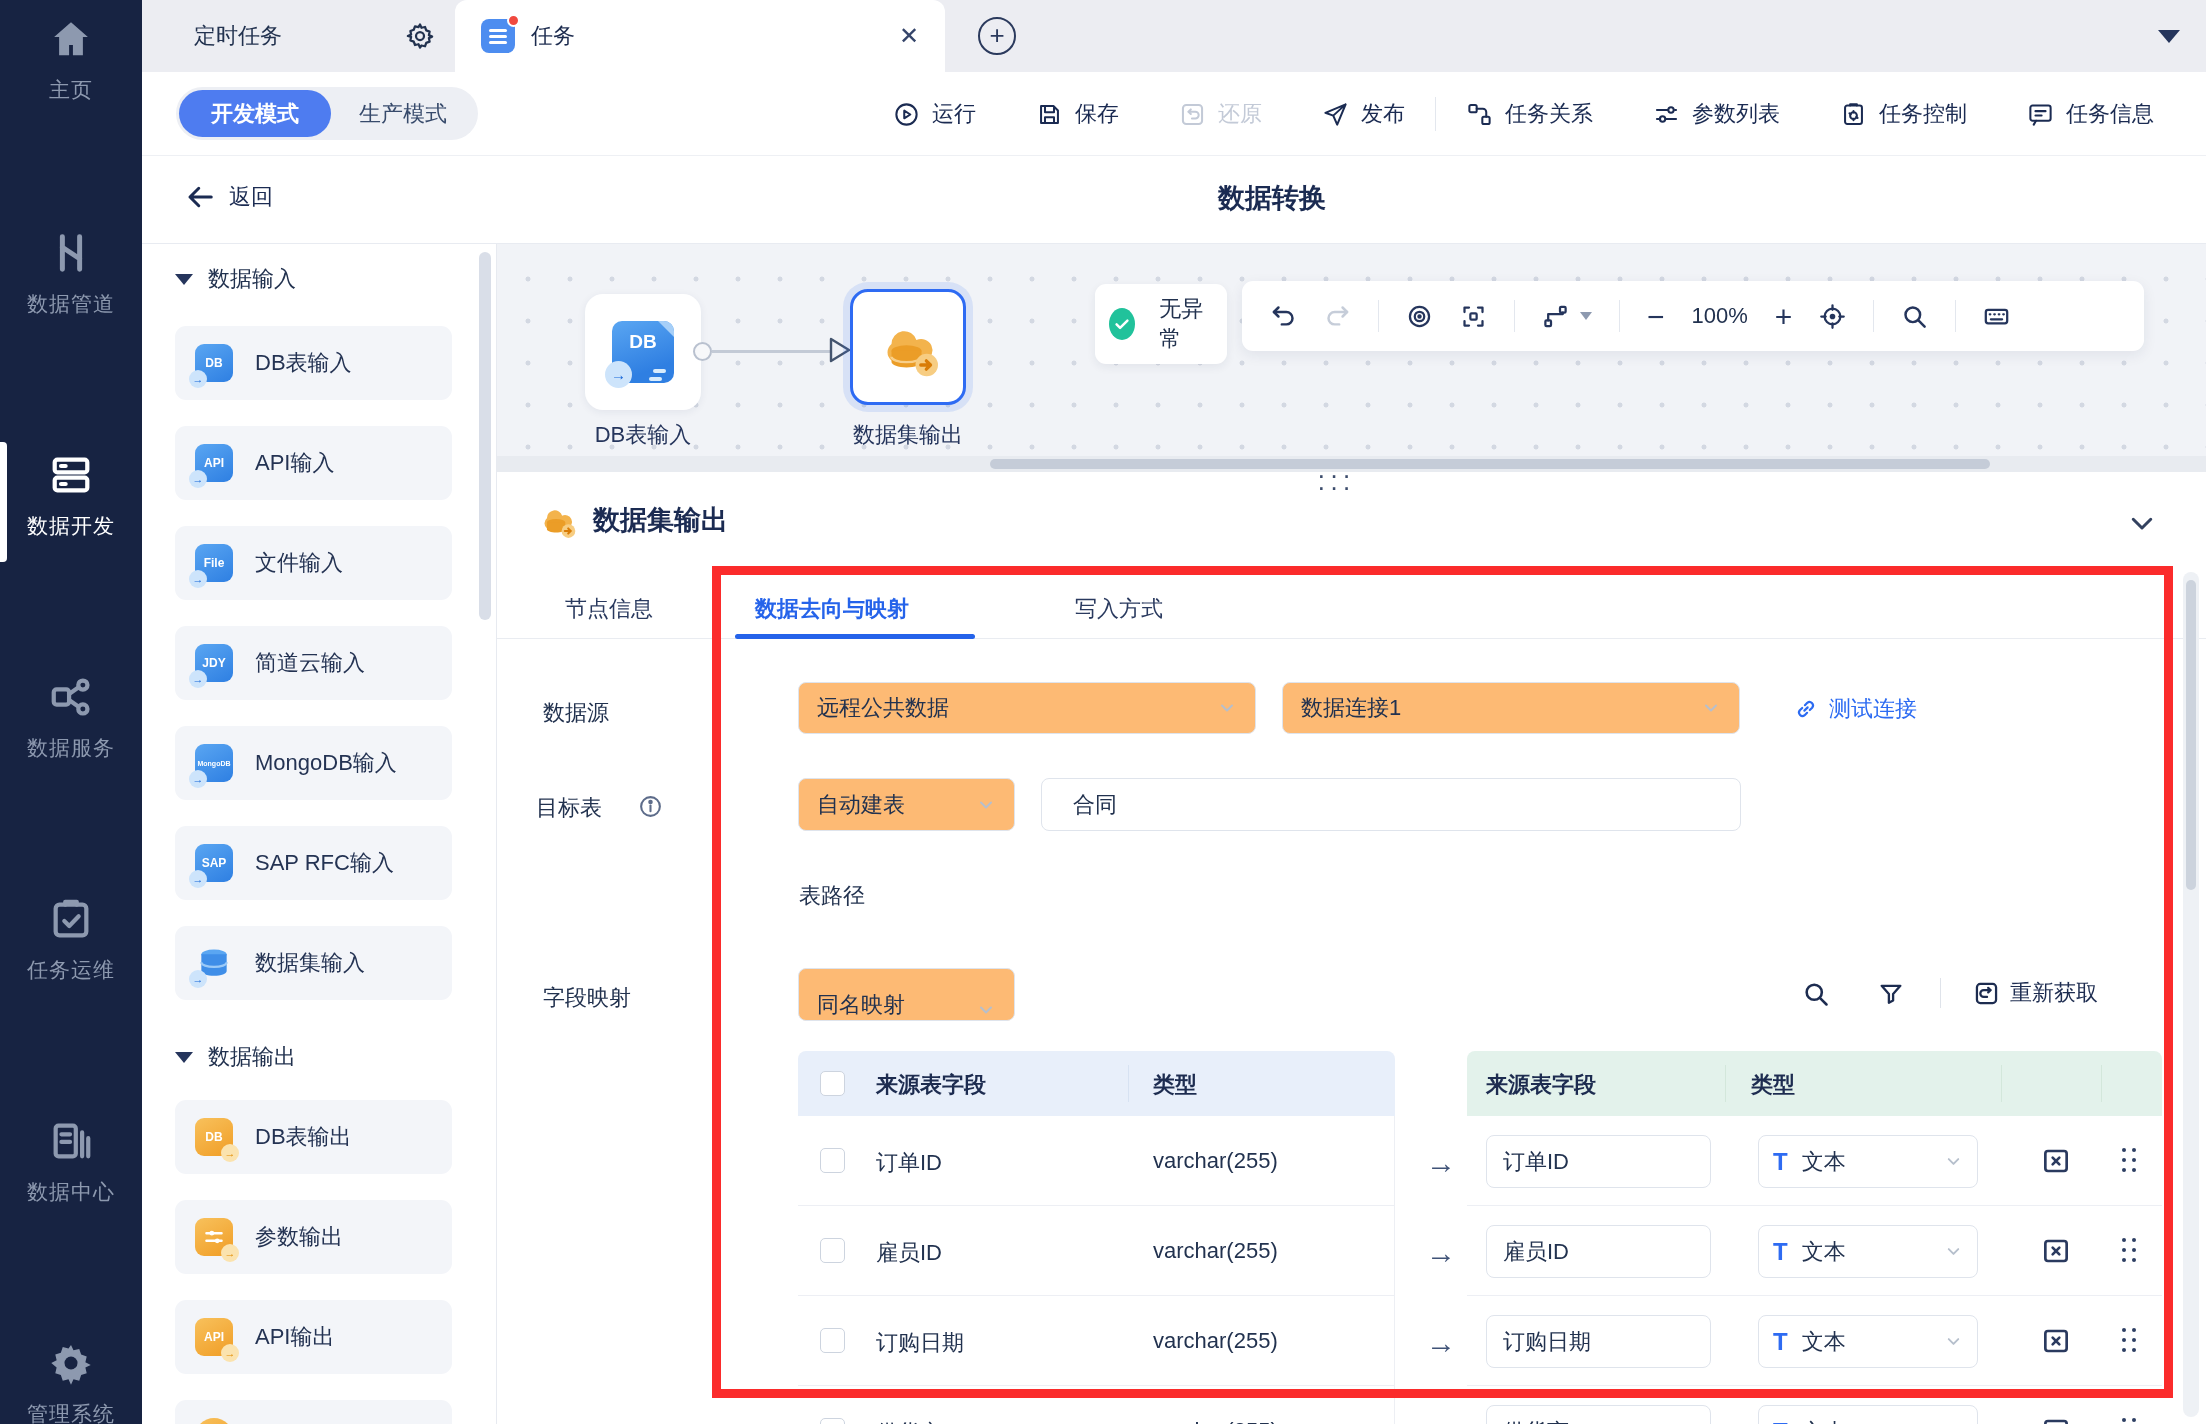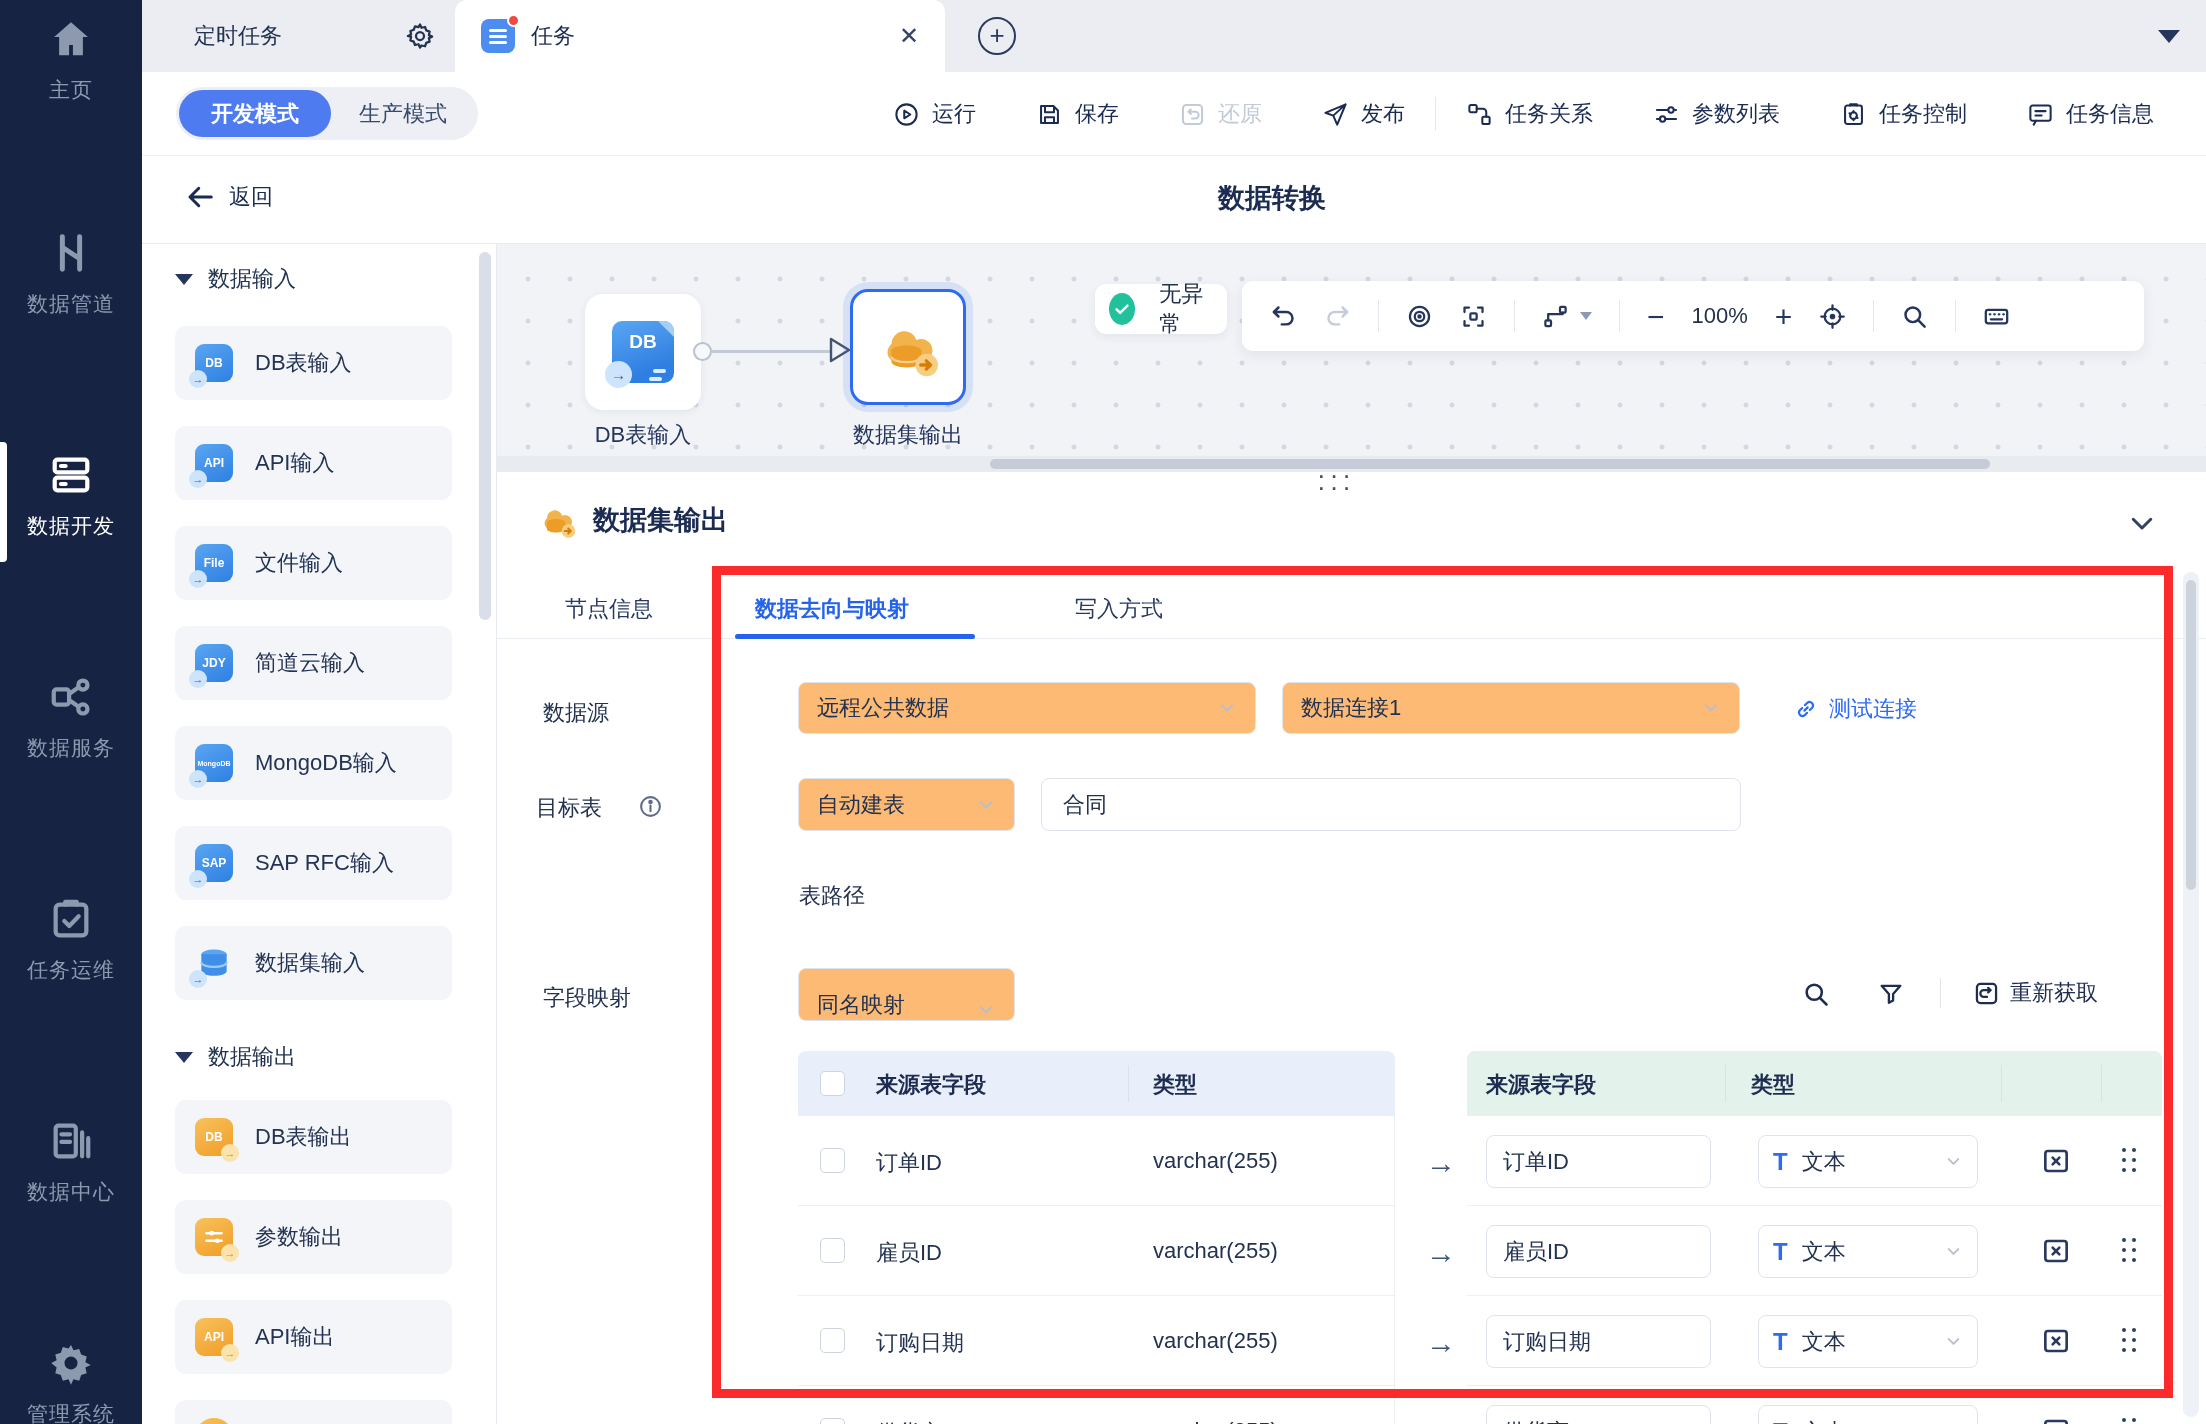--- a/index.html
+++ b/index.html
@@ -87,21 +87,21 @@
   .cnode-label { position:absolute; top:176px; width:170px; text-align:center; font-size:22px; color:#25355c; }
   .lbl1 { left:61px; } .lbl2 { left:326px; }
   .file-ico { position:relative; width:62px; height:62px; border-radius:10px; background:linear-gradient(160deg,#5aa6f2 0%,#2f7fe2 75%); }
   .file-ico::before { content:''; position:absolute; top:0; right:0; width:0; height:0; border-top:16px solid #a6cff8; border-left:16px solid transparent; border-radius:0 10px 0 0; }
   .file-ico .txt { position:absolute; top:10px; left:0; right:0; text-align:center; color:#fff; font-weight:bold; font-size:19px; }
   .file-ico .chip { position:absolute; bottom:-5px; left:-7px; width:27px; height:27px; border-radius:50%; background:#cde4fb; color:#1565d8; font-size:15px; font-weight:bold; display:flex; align-items:center; justify-content:center; }
   .file-ico .dash { position:absolute; right:8px; bottom:10px; width:13px; height:4px; border-radius:2px; background:#d9ecfc; box-shadow:-4px 8px 0 #d9ecfc; }
   .edge-dot { position:absolute; left:196px; top:98px; width:19px; height:19px; border-radius:50%; background:#f7f8fa; border:2.5px solid #b9c1cf; }
   .edge-line { position:absolute; left:215px; top:106px; width:118px; height:3px; background:#c3cad6; }
   .edge-arrow { position:absolute; left:331px; top:92px; }
-  .status-pill { position:absolute; left:598px; top:40px; width:132px; height:50px; background:#fff; border-radius:11px; box-shadow:0 3px 10px rgba(25,39,72,.07); display:flex; align-items:center; gap:24px; padding:0 14px; }
+  .status-pill { position:absolute; left:598px; top:40px; width:132px; height:80px; background:#fff; border-radius:11px; box-shadow:0 3px 10px rgba(25,39,72,.07); display:flex; align-items:center; gap:24px; padding:0 14px; }
   .status-pill .ok { width:32px; height:32px; border-radius:50%; background:#21c29b; display:flex; align-items:center; justify-content:center; }
   .status-pill span { font-size:22px; color:#22324f; }
   .ctoolbar { position:absolute; left:745px; top:37px; width:902px; height:70px; background:#fff; border-radius:11px; box-shadow:0 4px 14px rgba(25,39,72,.08); display:flex; align-items:center; padding:0 28px; gap:27px; color:#25355c; }
   .cico { width:27px; height:27px; cursor:pointer; flex:none; }
   .cico svg { width:27px; height:27px; }
   .cico.dim { color:#c6cdd9; cursor:default; }
   .csep { width:1px; height:32px; background:#e3e7ee; flex:none; }
   .ztext { font-size:22px; color:#22324f; }
   .zbtn { font-size:30px; color:#25355c; cursor:pointer; line-height:27px; }
   .link-caret { width:0; height:0; border-left:6px solid transparent; border-right:6px solid transparent; border-top:8px solid #8d99af; margin-left:-16px; }
@@ -115,21 +115,21 @@
   .phead-title { position:absolute; left:96px; top:30px; font-size:27px; font-weight:bold; color:#1b2b52; }
   .pchev { position:absolute; left:1630px; top:36px; width:30px; height:30px; color:#33415f; cursor:pointer; }
   .ptab { position:absolute; top:122px; font-size:22px; color:#2a3a5f; cursor:pointer; }
   .ptab.t1{left:68px} .ptab.t2{left:258px; color:#2563ea; font-weight:bold;} .ptab.t3{left:578px}
   .ptabline { position:absolute; left:0; right:0; top:166px; height:1px; background:#e9ecf1; }
   .ptab-underline { position:absolute; left:238px; top:162px; width:240px; height:5px; background:#2563ea; border-radius:3px; }
 
   .flabel { position:absolute; font-size:22px; color:#22324f; }
   .dd { position:absolute; background:#fdba74; border:1.5px solid #dfe4ec; border-radius:8px; display:flex; align-items:center; padding:0 18px; font-size:22px; color:#22324f; cursor:pointer; }
   .dd .chev { margin-left:auto; width:20px; height:20px; color:#b6bfcc; }
-  .txt-input { position:absolute; border:1.5px solid #dfe4ec; border-radius:8px; font-size:22px; color:#22324f; padding:0 21px; outline:none; font-family:inherit; background:#fff; }
+  .txt-input { position:absolute; border:1.5px solid #dfe4ec; border-radius:8px; font-size:22px; color:#22324f; padding:0 31px; outline:none; font-family:inherit; background:#fff; }
   .blue-link { position:absolute; display:flex; align-items:center; gap:10px; font-size:22px; color:#2c6bf2; cursor:pointer; }
   .blue-link svg { width:26px; height:26px; }
   .info-ico { position:absolute; width:25px; height:25px; color:#5d6c8a; }
   .ficon { position:absolute; width:28px; height:28px; color:#1d2c50; cursor:pointer; }
   .fsep { position:absolute; width:1px; height:30px; background:#dfe3ea; }
   .refetch { position:absolute; display:flex; align-items:center; gap:10px; font-size:22px; color:#1d2c50; cursor:pointer; }
   .refetch svg { width:27px; height:27px; }
 
   .ltable { position:absolute; left:301px; top:579px; width:597px; }
   .rtable { position:absolute; left:970px; top:579px; width:695px; }

